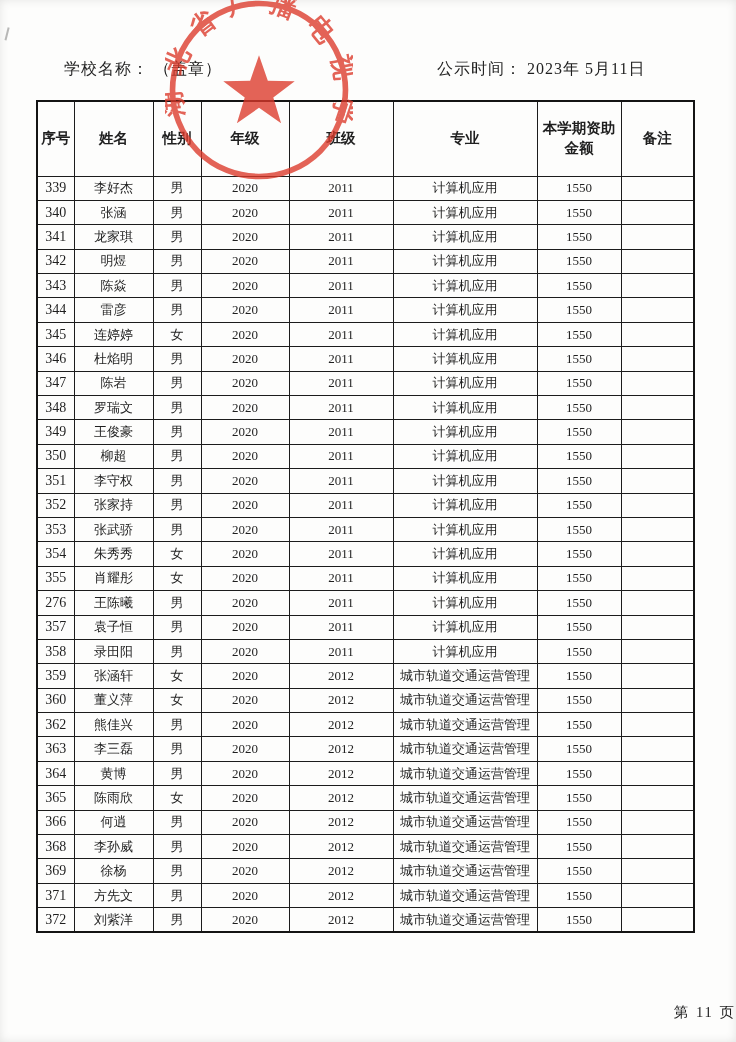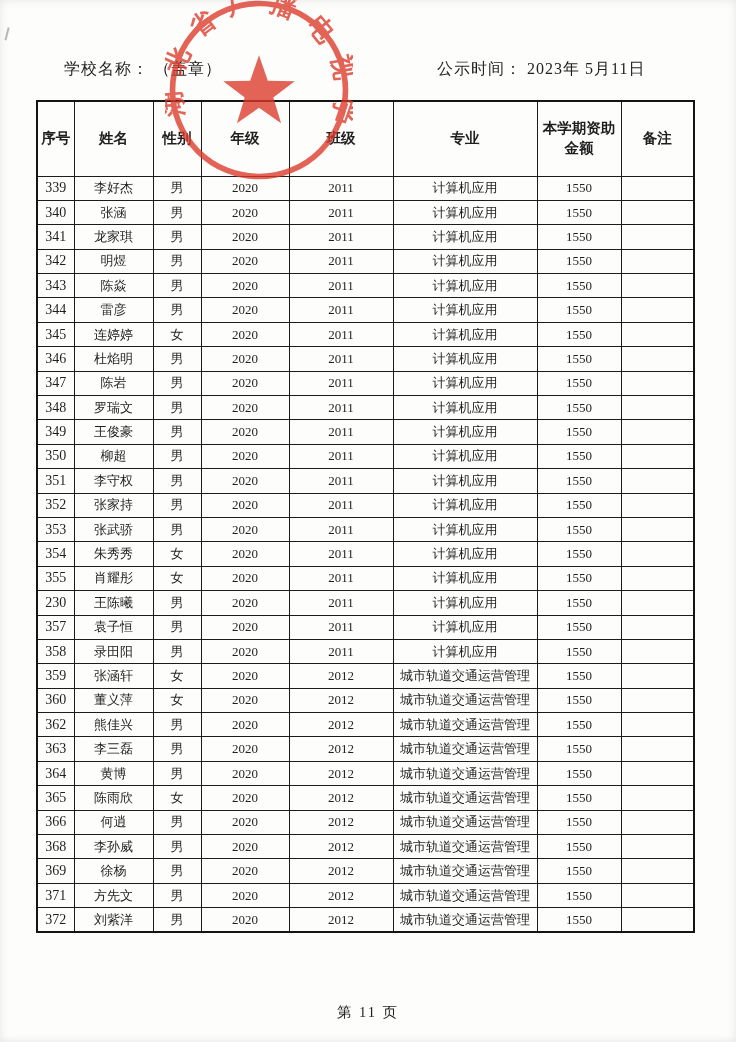--- a/index.html
+++ b/index.html
@@ -64,21 +64,21 @@
     white-space: normal;
   }
   table.roster thead tr { height: 75px; }
   table.roster th { font-size: 14.5px; font-weight: bold; line-height: 1.35; }
   table.roster tbody tr { height: 24.4px; }
   table.roster td:first-child { font-size: 14px; }
 
   .footer {
     position: absolute;
     left: 0; right: 0; top: 1003px;
-    text-align: center;
+    text-align: right;
     font-size: 14.5px;
     letter-spacing: 2px;
   }
 </style>
 </head>
 <body>
 
 <div class="page">
 
   <div class="scan-mark"></div>
@@ -292,21 +292,21 @@
           <td>355</td>
           <td>肖耀彤</td>
           <td>女</td>
           <td>2020</td>
           <td>2011</td>
           <td>计算机应用</td>
           <td>1550</td>
           <td></td>
         </tr>
         <tr>
-          <td>230</td>
+          <td>276</td>
           <td>王陈曦</td>
           <td>男</td>
           <td>2020</td>
           <td>2011</td>
           <td>计算机应用</td>
           <td>1550</td>
           <td></td>
         </tr>
         <tr>
           <td>357</td>

